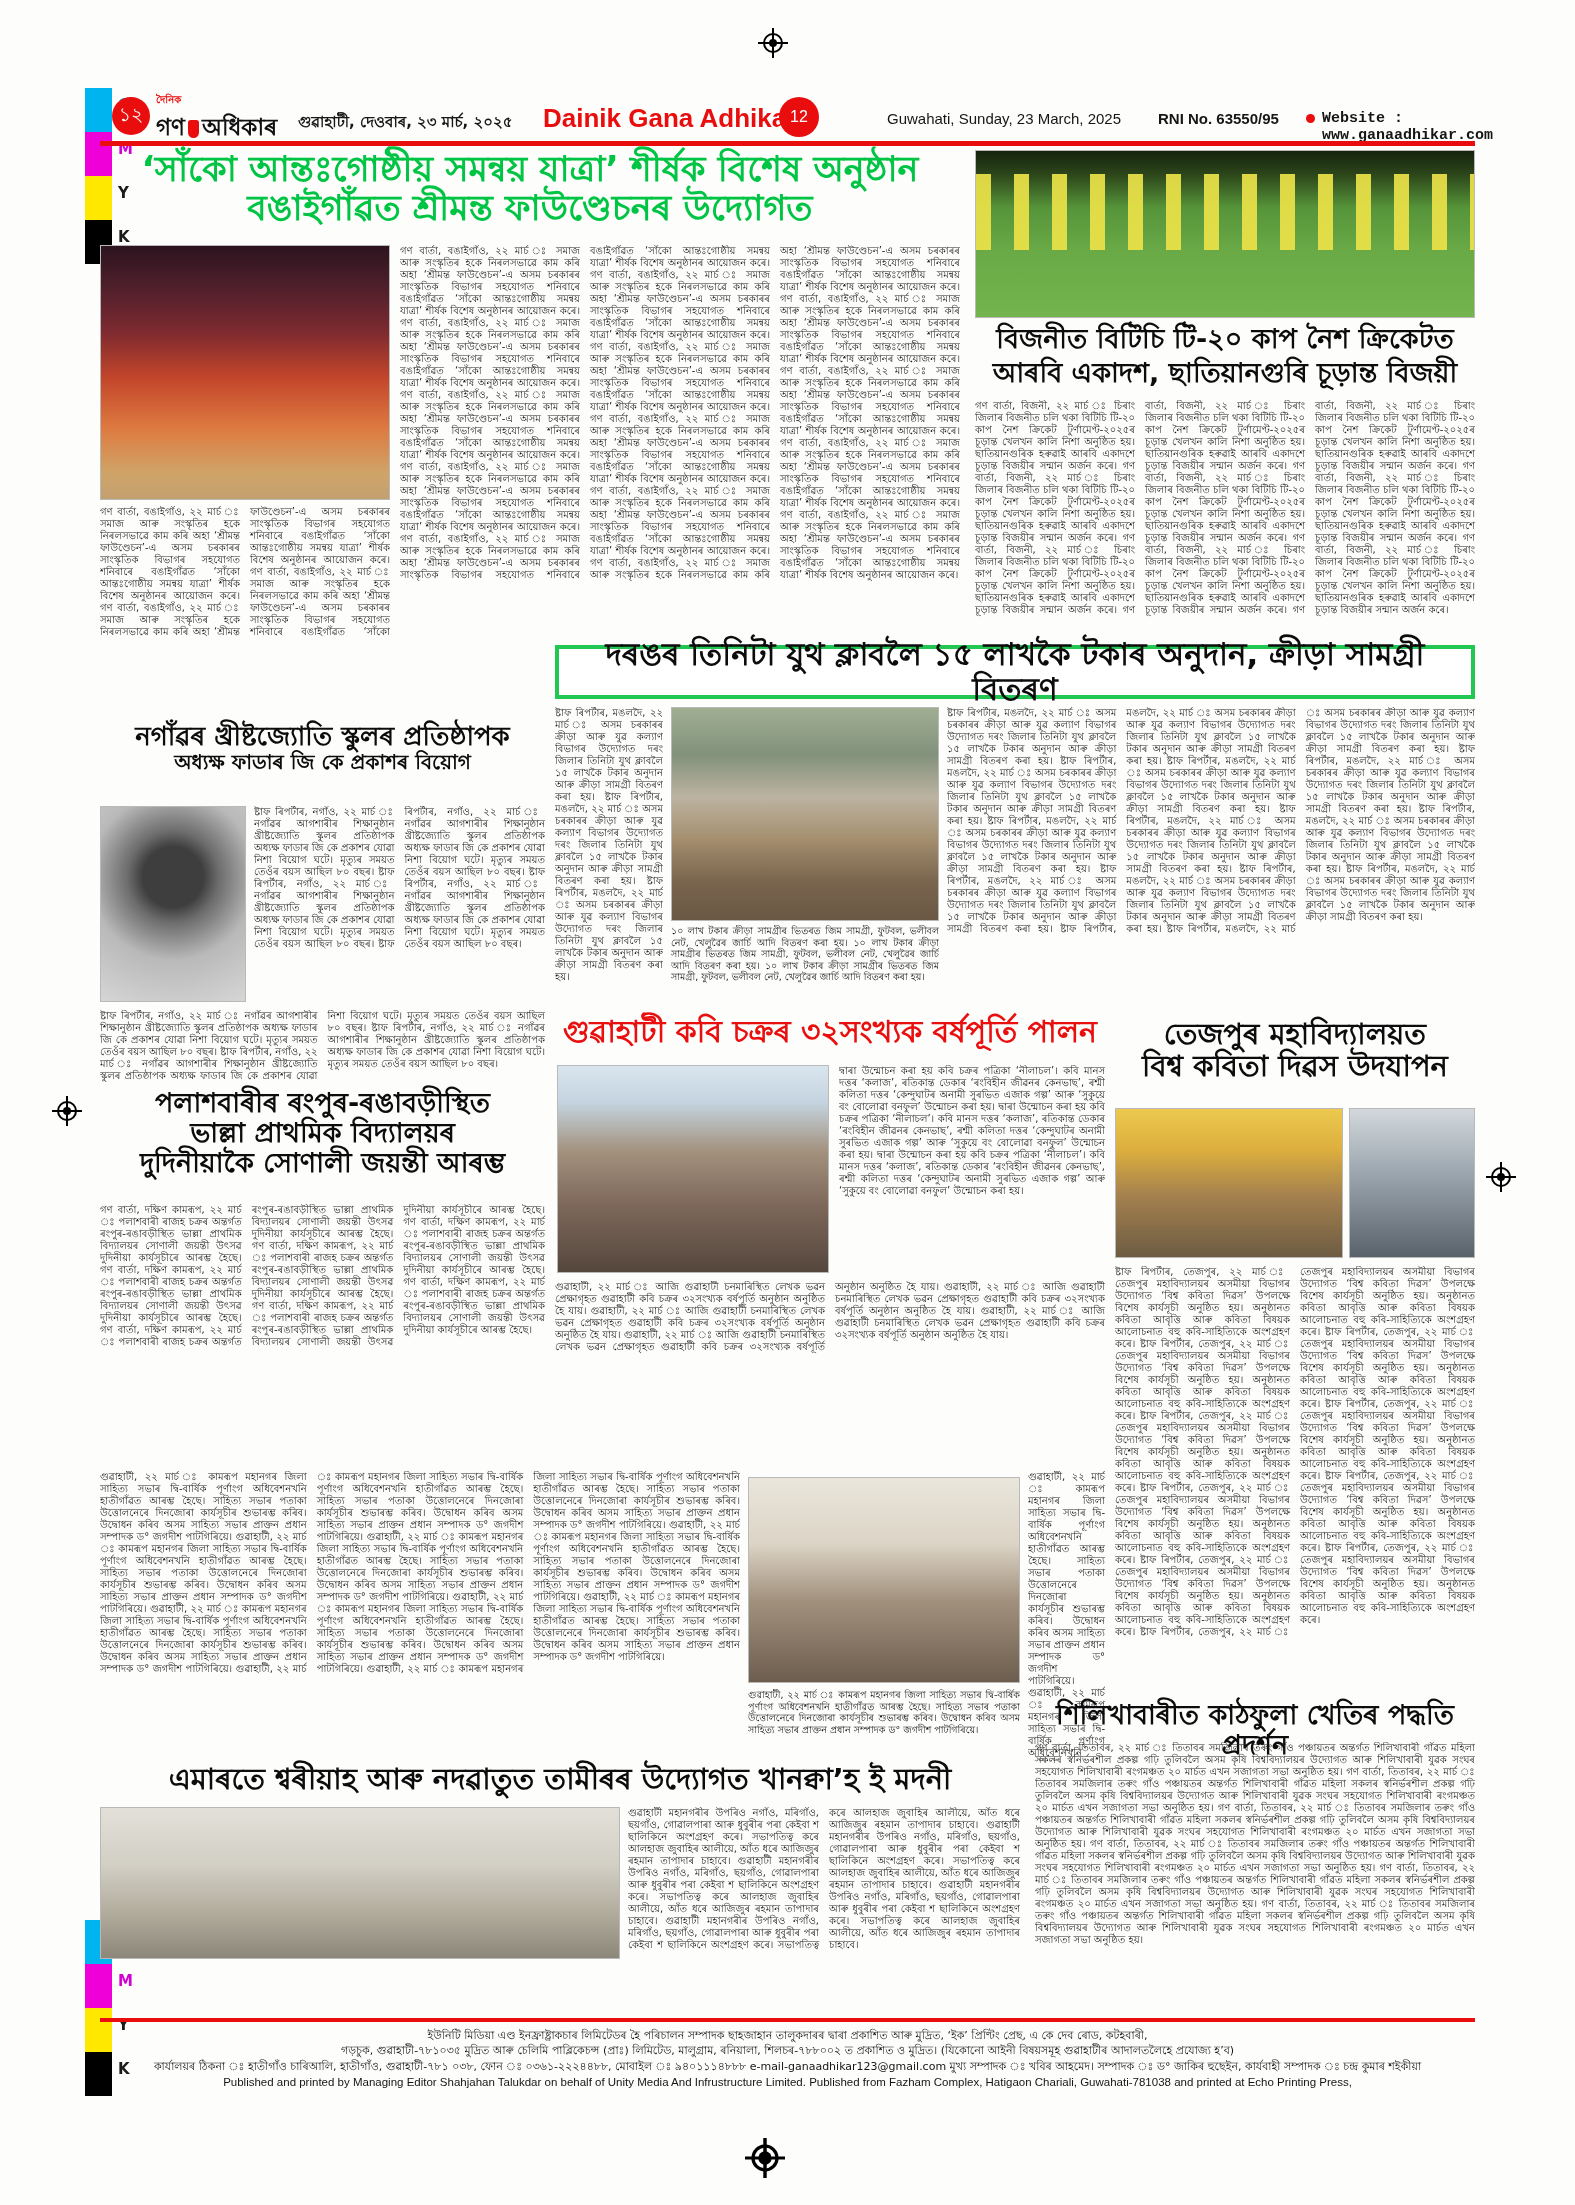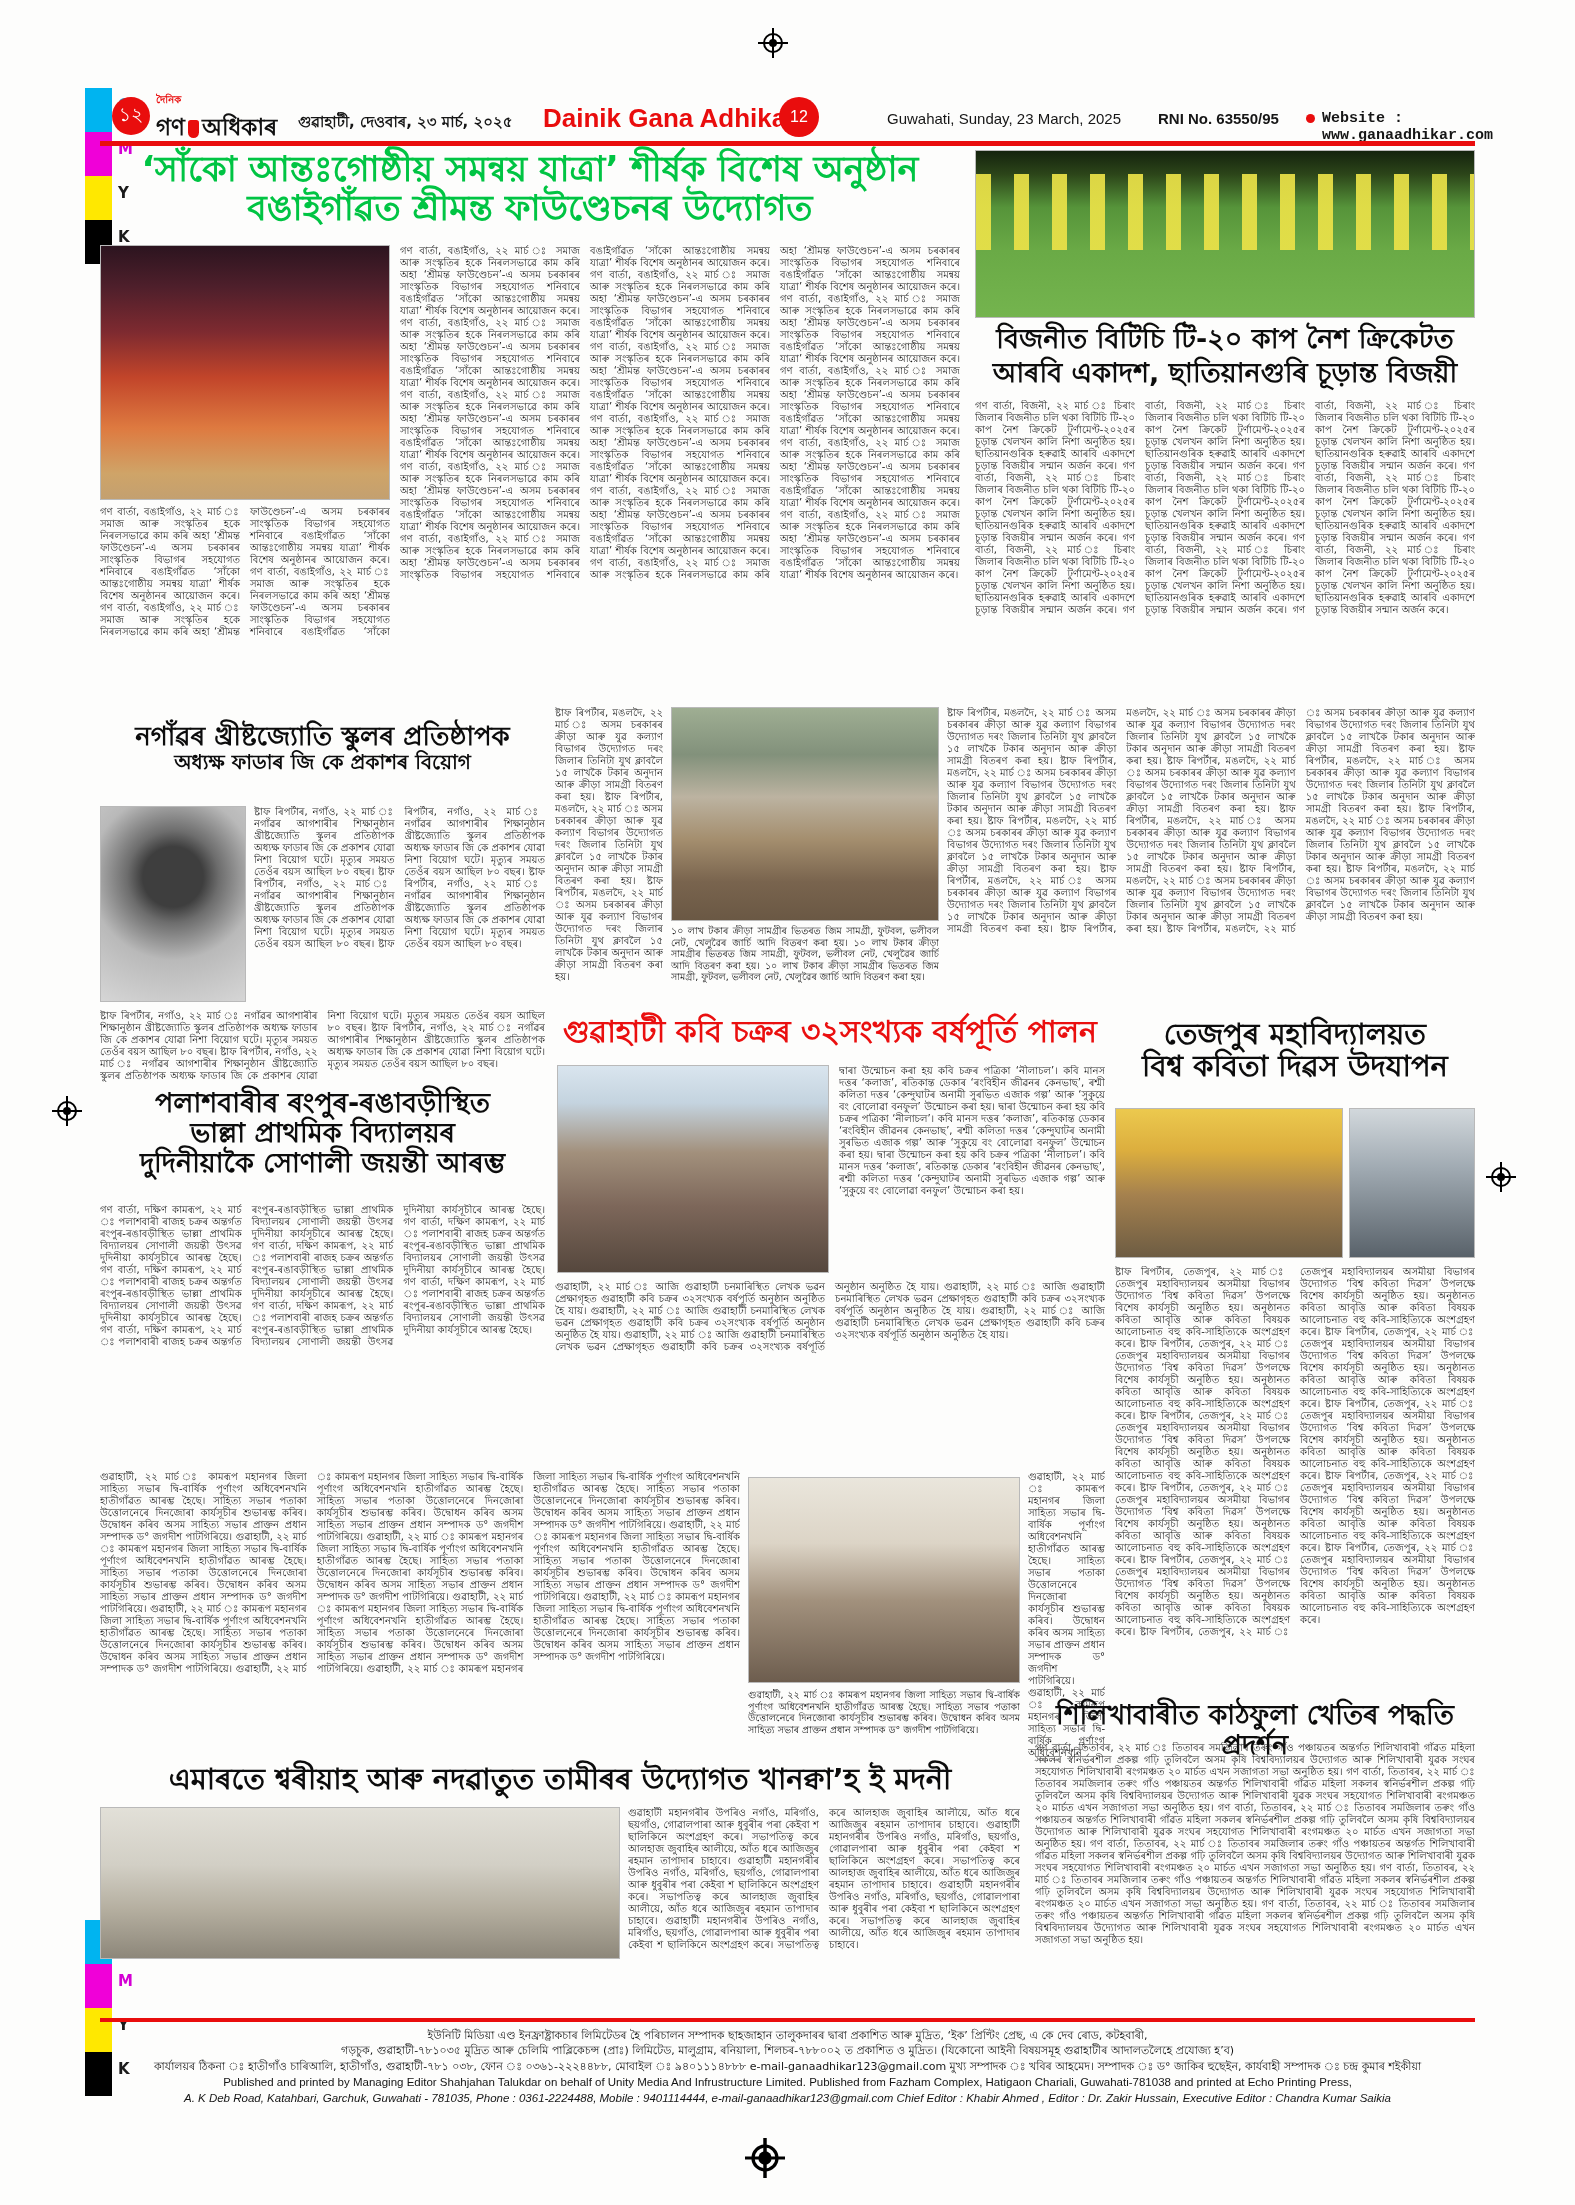--- a/index.html
+++ b/index.html
@@ -113,20 +113,23 @@
   </div>
 
   <div class="abs" style="left:975px;top:150px;width:500px;height:492px">
     <div class="abs photo ph-cricket" style="left:0;top:0;width:500px;height:168px"></div>
     <div class="abs hl hl-black" style="left:0;top:174px;width:500px;font-size:27px">বিজনীত বিটিচি টি-২০ কাপ নৈশ ক্ৰিকেটত</div>
     <div class="abs hl hl-black" style="left:0;top:208px;width:500px;font-size:27px">আৰবি একাদশ, ছাতিয়ানগুৰি চূড়ান্ত বিজয়ী</div>
     <div class="abs bodytext cols3" style="left:0;top:250px;width:500px;height:242px">গণ বাৰ্তা, বিজনী, ২২ মাৰ্চ ঃ চিৰাং জিলাৰ বিজনীত চলি থকা বিটিচি টি-২০ কাপ নৈশ ক্ৰিকেট টুৰ্ণামেণ্ট-২০২৫ৰ চূড়ান্ত খেলখন কালি নিশা অনুষ্ঠিত হয়। ছাতিয়ানগুৰিক হৰুৱাই আৰবি একাদশে চূড়ান্ত বিজয়ীৰ সন্মান অৰ্জন কৰে। গণ বাৰ্তা, বিজনী, ২২ মাৰ্চ ঃ চিৰাং জিলাৰ বিজনীত চলি থকা বিটিচি টি-২০ কাপ নৈশ ক্ৰিকেট টুৰ্ণামেণ্ট-২০২৫ৰ চূড়ান্ত খেলখন কালি নিশা অনুষ্ঠিত হয়। ছাতিয়ানগুৰিক হৰুৱাই আৰবি একাদশে চূড়ান্ত বিজয়ীৰ সন্মান অৰ্জন কৰে। গণ বাৰ্তা, বিজনী, ২২ মাৰ্চ ঃ চিৰাং জিলাৰ বিজনীত চলি থকা বিটিচি টি-২০ কাপ নৈশ ক্ৰিকেট টুৰ্ণামেণ্ট-২০২৫ৰ চূড়ান্ত খেলখন কালি নিশা অনুষ্ঠিত হয়। ছাতিয়ানগুৰিক হৰুৱাই আৰবি একাদশে চূড়ান্ত বিজয়ীৰ সন্মান অৰ্জন কৰে। গণ বাৰ্তা, বিজনী, ২২ মাৰ্চ ঃ চিৰাং জিলাৰ বিজনীত চলি থকা বিটিচি টি-২০ কাপ নৈশ ক্ৰিকেট টুৰ্ণামেণ্ট-২০২৫ৰ চূড়ান্ত খেলখন কালি নিশা অনুষ্ঠিত হয়। ছাতিয়ানগুৰিক হৰুৱাই আৰবি একাদশে চূড়ান্ত বিজয়ীৰ সন্মান অৰ্জন কৰে। গণ বাৰ্তা, বিজনী, ২২ মাৰ্চ ঃ চিৰাং জিলাৰ বিজনীত চলি থকা বিটিচি টি-২০ কাপ নৈশ ক্ৰিকেট টুৰ্ণামেণ্ট-২০২৫ৰ চূড়ান্ত খেলখন কালি নিশা অনুষ্ঠিত হয়। ছাতিয়ানগুৰিক হৰুৱাই আৰবি একাদশে চূড়ান্ত বিজয়ীৰ সন্মান অৰ্জন কৰে। গণ বাৰ্তা, বিজনী, ২২ মাৰ্চ ঃ চিৰাং জিলাৰ বিজনীত চলি থকা বিটিচি টি-২০ কাপ নৈশ ক্ৰিকেট টুৰ্ণামেণ্ট-২০২৫ৰ চূড়ান্ত খেলখন কালি নিশা অনুষ্ঠিত হয়। ছাতিয়ানগুৰিক হৰুৱাই আৰবি একাদশে চূড়ান্ত বিজয়ীৰ সন্মান অৰ্জন কৰে। গণ বাৰ্তা, বিজনী, ২২ মাৰ্চ ঃ চিৰাং জিলাৰ বিজনীত চলি থকা বিটিচি টি-২০ কাপ নৈশ ক্ৰিকেট টুৰ্ণামেণ্ট-২০২৫ৰ চূড়ান্ত খেলখন কালি নিশা অনুষ্ঠিত হয়। ছাতিয়ানগুৰিক হৰুৱাই আৰবি একাদশে চূড়ান্ত বিজয়ীৰ সন্মান অৰ্জন কৰে। গণ বাৰ্তা, বিজনী, ২২ মাৰ্চ ঃ চিৰাং জিলাৰ বিজনীত চলি থকা বিটিচি টি-২০ কাপ নৈশ ক্ৰিকেট টুৰ্ণামেণ্ট-২০২৫ৰ চূড়ান্ত খেলখন কালি নিশা অনুষ্ঠিত হয়। ছাতিয়ানগুৰিক হৰুৱাই আৰবি একাদশে চূড়ান্ত বিজয়ীৰ সন্মান অৰ্জন কৰে। গণ বাৰ্তা, বিজনী, ২২ মাৰ্চ ঃ চিৰাং জিলাৰ বিজনীত চলি থকা বিটিচি টি-২০ কাপ নৈশ ক্ৰিকেট টুৰ্ণামেণ্ট-২০২৫ৰ চূড়ান্ত খেলখন কালি নিশা অনুষ্ঠিত হয়। ছাতিয়ানগুৰিক হৰুৱাই আৰবি একাদশে চূড়ান্ত বিজয়ীৰ সন্মান অৰ্জন কৰে।</div>
   </div>
 
   <div class="abs" style="left:555px;top:645px;width:920px;height:368px">
+    <div class="headline-box" style="width:920px;height:54px">
+      <span class="hl hl-black" style="font-size:31px">দৰঙৰ তিনিটা যুথ ক্লাবলৈ ১৫ লাখকৈ টকাৰ অনুদান, ক্ৰীড়া সামগ্ৰী বিতৰণ</span>
+    </div>
     <div class="abs bodytext" style="left:0;top:62px;width:108px;height:306px">ষ্টাফ ৰিপৰ্টাৰ, মঙলদৈ, ২২ মাৰ্চ ঃ অসম চৰকাৰৰ ক্ৰীড়া আৰু যুৱ কল্যাণ বিভাগৰ উদ্যোগত দৰং জিলাৰ তিনিটা যুথ ক্লাবলৈ ১৫ লাখকৈ টকাৰ অনুদান আৰু ক্ৰীড়া সামগ্ৰী বিতৰণ কৰা হয়। ষ্টাফ ৰিপৰ্টাৰ, মঙলদৈ, ২২ মাৰ্চ ঃ অসম চৰকাৰৰ ক্ৰীড়া আৰু যুৱ কল্যাণ বিভাগৰ উদ্যোগত দৰং জিলাৰ তিনিটা যুথ ক্লাবলৈ ১৫ লাখকৈ টকাৰ অনুদান আৰু ক্ৰীড়া সামগ্ৰী বিতৰণ কৰা হয়। ষ্টাফ ৰিপৰ্টাৰ, মঙলদৈ, ২২ মাৰ্চ ঃ অসম চৰকাৰৰ ক্ৰীড়া আৰু যুৱ কল্যাণ বিভাগৰ উদ্যোগত দৰং জিলাৰ তিনিটা যুথ ক্লাবলৈ ১৫ লাখকৈ টকাৰ অনুদান আৰু ক্ৰীড়া সামগ্ৰী বিতৰণ কৰা হয়।</div>
     <div class="abs photo ph-sports" style="left:116px;top:62px;width:268px;height:214px"></div>
     <div class="abs caption" style="left:116px;top:280px;width:268px;height:88px">১০ লাখ টকাৰ ক্ৰীড়া সামগ্ৰীৰ ভিতৰত জিম সামগ্ৰী, ফুটবল, ভলীবল নেট, খেলুৱৈৰ জাৰ্চি আদি বিতৰণ কৰা হয়। ১০ লাখ টকাৰ ক্ৰীড়া সামগ্ৰীৰ ভিতৰত জিম সামগ্ৰী, ফুটবল, ভলীবল নেট, খেলুৱৈৰ জাৰ্চি আদি বিতৰণ কৰা হয়। ১০ লাখ টকাৰ ক্ৰীড়া সামগ্ৰীৰ ভিতৰত জিম সামগ্ৰী, ফুটবল, ভলীবল নেট, খেলুৱৈৰ জাৰ্চি আদি বিতৰণ কৰা হয়।</div>
     <div class="abs bodytext cols3" style="left:392px;top:62px;width:528px;height:306px">ষ্টাফ ৰিপৰ্টাৰ, মঙলদৈ, ২২ মাৰ্চ ঃ অসম চৰকাৰৰ ক্ৰীড়া আৰু যুৱ কল্যাণ বিভাগৰ উদ্যোগত দৰং জিলাৰ তিনিটা যুথ ক্লাবলৈ ১৫ লাখকৈ টকাৰ অনুদান আৰু ক্ৰীড়া সামগ্ৰী বিতৰণ কৰা হয়। ষ্টাফ ৰিপৰ্টাৰ, মঙলদৈ, ২২ মাৰ্চ ঃ অসম চৰকাৰৰ ক্ৰীড়া আৰু যুৱ কল্যাণ বিভাগৰ উদ্যোগত দৰং জিলাৰ তিনিটা যুথ ক্লাবলৈ ১৫ লাখকৈ টকাৰ অনুদান আৰু ক্ৰীড়া সামগ্ৰী বিতৰণ কৰা হয়। ষ্টাফ ৰিপৰ্টাৰ, মঙলদৈ, ২২ মাৰ্চ ঃ অসম চৰকাৰৰ ক্ৰীড়া আৰু যুৱ কল্যাণ বিভাগৰ উদ্যোগত দৰং জিলাৰ তিনিটা যুথ ক্লাবলৈ ১৫ লাখকৈ টকাৰ অনুদান আৰু ক্ৰীড়া সামগ্ৰী বিতৰণ কৰা হয়। ষ্টাফ ৰিপৰ্টাৰ, মঙলদৈ, ২২ মাৰ্চ ঃ অসম চৰকাৰৰ ক্ৰীড়া আৰু যুৱ কল্যাণ বিভাগৰ উদ্যোগত দৰং জিলাৰ তিনিটা যুথ ক্লাবলৈ ১৫ লাখকৈ টকাৰ অনুদান আৰু ক্ৰীড়া সামগ্ৰী বিতৰণ কৰা হয়। ষ্টাফ ৰিপৰ্টাৰ, মঙলদৈ, ২২ মাৰ্চ ঃ অসম চৰকাৰৰ ক্ৰীড়া আৰু যুৱ কল্যাণ বিভাগৰ উদ্যোগত দৰং জিলাৰ তিনিটা যুথ ক্লাবলৈ ১৫ লাখকৈ টকাৰ অনুদান আৰু ক্ৰীড়া সামগ্ৰী বিতৰণ কৰা হয়। ষ্টাফ ৰিপৰ্টাৰ, মঙলদৈ, ২২ মাৰ্চ ঃ অসম চৰকাৰৰ ক্ৰীড়া আৰু যুৱ কল্যাণ বিভাগৰ উদ্যোগত দৰং জিলাৰ তিনিটা যুথ ক্লাবলৈ ১৫ লাখকৈ টকাৰ অনুদান আৰু ক্ৰীড়া সামগ্ৰী বিতৰণ কৰা হয়। ষ্টাফ ৰিপৰ্টাৰ, মঙলদৈ, ২২ মাৰ্চ ঃ অসম চৰকাৰৰ ক্ৰীড়া আৰু যুৱ কল্যাণ বিভাগৰ উদ্যোগত দৰং জিলাৰ তিনিটা যুথ ক্লাবলৈ ১৫ লাখকৈ টকাৰ অনুদান আৰু ক্ৰীড়া সামগ্ৰী বিতৰণ কৰা হয়। ষ্টাফ ৰিপৰ্টাৰ, মঙলদৈ, ২২ মাৰ্চ ঃ অসম চৰকাৰৰ ক্ৰীড়া আৰু যুৱ কল্যাণ বিভাগৰ উদ্যোগত দৰং জিলাৰ তিনিটা যুথ ক্লাবলৈ ১৫ লাখকৈ টকাৰ অনুদান আৰু ক্ৰীড়া সামগ্ৰী বিতৰণ কৰা হয়। ষ্টাফ ৰিপৰ্টাৰ, মঙলদৈ, ২২ মাৰ্চ ঃ অসম চৰকাৰৰ ক্ৰীড়া আৰু যুৱ কল্যাণ বিভাগৰ উদ্যোগত দৰং জিলাৰ তিনিটা যুথ ক্লাবলৈ ১৫ লাখকৈ টকাৰ অনুদান আৰু ক্ৰীড়া সামগ্ৰী বিতৰণ কৰা হয়। ষ্টাফ ৰিপৰ্টাৰ, মঙলদৈ, ২২ মাৰ্চ ঃ অসম চৰকাৰৰ ক্ৰীড়া আৰু যুৱ কল্যাণ বিভাগৰ উদ্যোগত দৰং জিলাৰ তিনিটা যুথ ক্লাবলৈ ১৫ লাখকৈ টকাৰ অনুদান আৰু ক্ৰীড়া সামগ্ৰী বিতৰণ কৰা হয়। ষ্টাফ ৰিপৰ্টাৰ, মঙলদৈ, ২২ মাৰ্চ ঃ অসম চৰকাৰৰ ক্ৰীড়া আৰু যুৱ কল্যাণ বিভাগৰ উদ্যোগত দৰং জিলাৰ তিনিটা যুথ ক্লাবলৈ ১৫ লাখকৈ টকাৰ অনুদান আৰু ক্ৰীড়া সামগ্ৰী বিতৰণ কৰা হয়। ষ্টাফ ৰিপৰ্টাৰ, মঙলদৈ, ২২ মাৰ্চ ঃ অসম চৰকাৰৰ ক্ৰীড়া আৰু যুৱ কল্যাণ বিভাগৰ উদ্যোগত দৰং জিলাৰ তিনিটা যুথ ক্লাবলৈ ১৫ লাখকৈ টকাৰ অনুদান আৰু ক্ৰীড়া সামগ্ৰী বিতৰণ কৰা হয়।</div>
   </div>
 
   <div class="abs" style="left:100px;top:722px;width:445px;height:360px">
     <div class="hl hl-black" style="font-size:26px">নগাঁৱৰ খ্ৰীষ্টজ্যোতি স্কুলৰ প্ৰতিষ্ঠাপক</div>
     <div class="hl hl-black" style="font-size:20px">অধ্যক্ষ ফাডাৰ জি কে প্ৰকাশৰ বিয়োগ</div>
     <div class="abs photo ph-priest" style="left:0;top:84px;width:146px;height:196px"></div>
@@ -172,15 +175,14 @@
   <div class="abs" style="left:1035px;top:1700px;width:440px;height:312px">
     <div class="hl hl-black" style="font-size:27px">শিলিখাবাৰীত কাঠফুলা খেতিৰ পদ্ধতি প্ৰদৰ্শন</div>
     <div class="abs bodytext" style="left:0;top:42px;width:440px;height:270px">গণ বাৰ্তা, তিতাবৰ, ২২ মাৰ্চ ঃ তিতাবৰ সমজিলাৰ তৰুং গাঁও পঞ্চায়তৰ অন্তৰ্গত শিলিখাবাৰী গাঁৱত মহিলা সকলৰ স্বনিৰ্ভৰশীল প্ৰকল্প গঢ়ি তুলিবলৈ অসম কৃষি বিশ্ববিদ্যালয়ৰ উদ্যোগত আৰু শিলিখাবাৰী যুৱক সংঘৰ সহযোগত শিলিখাবাৰী ৰংগমঞ্চত ২০ মাৰ্চত এখন সজাগতা সভা অনুষ্ঠিত হয়। গণ বাৰ্তা, তিতাবৰ, ২২ মাৰ্চ ঃ তিতাবৰ সমজিলাৰ তৰুং গাঁও পঞ্চায়তৰ অন্তৰ্গত শিলিখাবাৰী গাঁৱত মহিলা সকলৰ স্বনিৰ্ভৰশীল প্ৰকল্প গঢ়ি তুলিবলৈ অসম কৃষি বিশ্ববিদ্যালয়ৰ উদ্যোগত আৰু শিলিখাবাৰী যুৱক সংঘৰ সহযোগত শিলিখাবাৰী ৰংগমঞ্চত ২০ মাৰ্চত এখন সজাগতা সভা অনুষ্ঠিত হয়। গণ বাৰ্তা, তিতাবৰ, ২২ মাৰ্চ ঃ তিতাবৰ সমজিলাৰ তৰুং গাঁও পঞ্চায়তৰ অন্তৰ্গত শিলিখাবাৰী গাঁৱত মহিলা সকলৰ স্বনিৰ্ভৰশীল প্ৰকল্প গঢ়ি তুলিবলৈ অসম কৃষি বিশ্ববিদ্যালয়ৰ উদ্যোগত আৰু শিলিখাবাৰী যুৱক সংঘৰ সহযোগত শিলিখাবাৰী ৰংগমঞ্চত ২০ মাৰ্চত এখন সজাগতা সভা অনুষ্ঠিত হয়। গণ বাৰ্তা, তিতাবৰ, ২২ মাৰ্চ ঃ তিতাবৰ সমজিলাৰ তৰুং গাঁও পঞ্চায়তৰ অন্তৰ্গত শিলিখাবাৰী গাঁৱত মহিলা সকলৰ স্বনিৰ্ভৰশীল প্ৰকল্প গঢ়ি তুলিবলৈ অসম কৃষি বিশ্ববিদ্যালয়ৰ উদ্যোগত আৰু শিলিখাবাৰী যুৱক সংঘৰ সহযোগত শিলিখাবাৰী ৰংগমঞ্চত ২০ মাৰ্চত এখন সজাগতা সভা অনুষ্ঠিত হয়। গণ বাৰ্তা, তিতাবৰ, ২২ মাৰ্চ ঃ তিতাবৰ সমজিলাৰ তৰুং গাঁও পঞ্চায়তৰ অন্তৰ্গত শিলিখাবাৰী গাঁৱত মহিলা সকলৰ স্বনিৰ্ভৰশীল প্ৰকল্প গঢ়ি তুলিবলৈ অসম কৃষি বিশ্ববিদ্যালয়ৰ উদ্যোগত আৰু শিলিখাবাৰী যুৱক সংঘৰ সহযোগত শিলিখাবাৰী ৰংগমঞ্চত ২০ মাৰ্চত এখন সজাগতা সভা অনুষ্ঠিত হয়। গণ বাৰ্তা, তিতাবৰ, ২২ মাৰ্চ ঃ তিতাবৰ সমজিলাৰ তৰুং গাঁও পঞ্চায়তৰ অন্তৰ্গত শিলিখাবাৰী গাঁৱত মহিলা সকলৰ স্বনিৰ্ভৰশীল প্ৰকল্প গঢ়ি তুলিবলৈ অসম কৃষি বিশ্ববিদ্যালয়ৰ উদ্যোগত আৰু শিলিখাবাৰী যুৱক সংঘৰ সহযোগত শিলিখাবাৰী ৰংগমঞ্চত ২০ মাৰ্চত এখন সজাগতা সভা অনুষ্ঠিত হয়।</div>
   </div>
 
   <div class="abs redrule" style="left:100px;top:2018px;width:1375px;height:4px"></div>
   <div class="abs footer-line" style="left:100px;top:2027px;font-size:11px">ইউনিটি মিডিয়া এণ্ড ইনফ্ৰাষ্ট্ৰাকচাৰ লিমিটেডৰ হৈ পৰিচালন সম্পাদক ছাহজাহান তালুকদাৰৰ দ্বাৰা প্ৰকাশিত আৰু মুদ্ৰিত, ‘ইক’ প্ৰিণ্টিং প্ৰেছ, এ কে দেব ৰোড, কটহবাৰী,</div>
   <div class="abs footer-line" style="left:100px;top:2042px;font-size:11px">গড়চুক, গুৱাহাটী-৭৮১০৩৫ মুদ্ৰিত আৰু চেলিমি পাব্লিকেচন্স (প্ৰাঃ) লিমিটেড, মালুগ্ৰাম, ৰনিয়ালা, শিলচৰ-৭৮৮০০২ ত প্ৰকাশিত ও মুদ্ৰিত। (যিকোনো আইনী বিষয়সমূহ গুৱাহাটীৰ আদালতলৈহে প্ৰযোজ্য হ’ব)</div>
   <div class="abs footer-line" style="left:100px;top:2058px;font-size:11px">কাৰ্যালয়ৰ ঠিকনা ঃ হাতীগাঁও চাৰিআলি, হাতীগাঁও, গুৱাহাটী-৭৮১ ০৩৮, ফোন ঃ ০৩৬১-২২২৪৪৮৮, মোবাইল ঃ ৯৪০১১১৪৮৮৮  e-mail-ganaadhikar123@gmail.com  মুখ্য সম্পাদক ঃ খবিৰ আহমেদ।  সম্পাদক ঃ ড° জাকিৰ হুছেইন, কাৰ্যবাহী সম্পাদক ঃ চন্দ্ৰ কুমাৰ শইকীয়া</div>
   <div class="abs footer-line" style="left:100px;top:2076px;font-size:11.5px;font-family:'Liberation Sans',sans-serif">Published and printed by Managing Editor Shahjahan Talukdar on behalf of Unity Media  And Infrustructure Limited. Published from Fazham Complex, Hatigaon Chariali, Guwahati-781038 and printed at Echo Printing Press,</div>
-  <div class="abs footer-line" style="left:100px;top:2092px;font-size:11.5px;font-style:italic;font-family:'Liberation Sans',sans-serif">A. K Deb Road, Katahbari, Garchuk, Guwahati - 781035,  Phone : 0361-2224488, Mobile : 9401114444, e-mail-ganaadhikar123@gmail.com  Chief Editor : Khabir Ahmed , Editor : Dr. Zakir Hussain, Executive Editor : Chandra Kumar Saikia</div>
 
 </div>
 
 </body></html>

